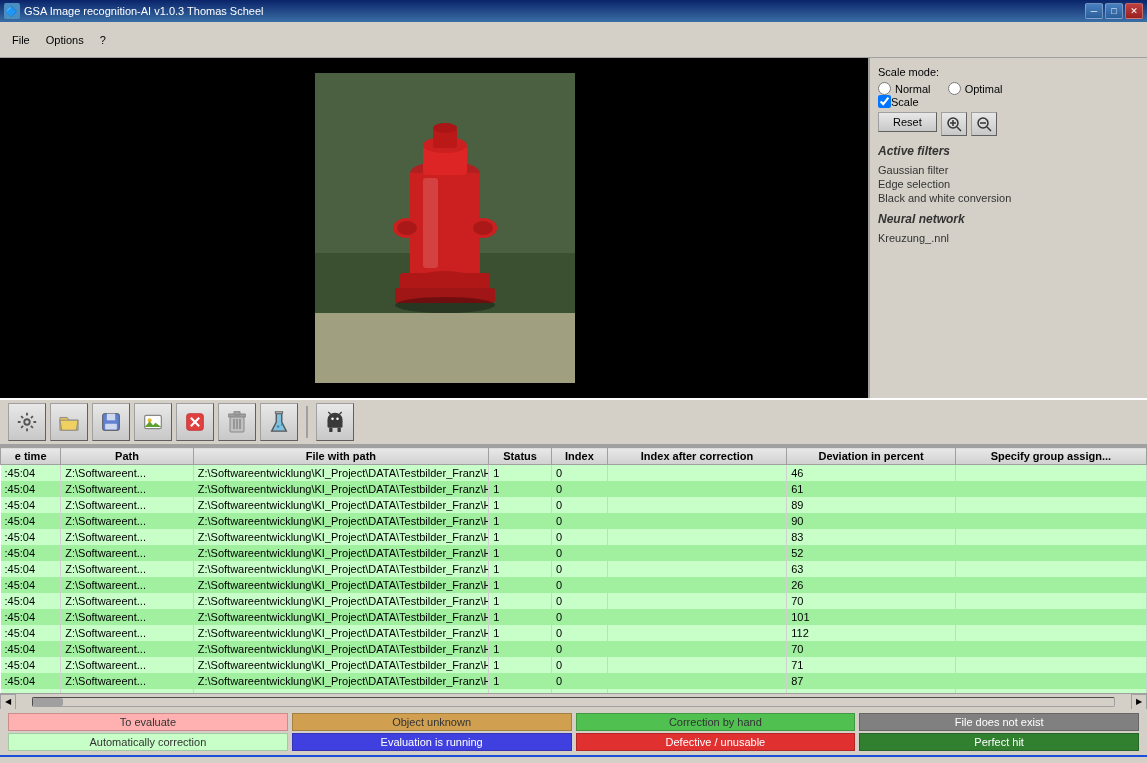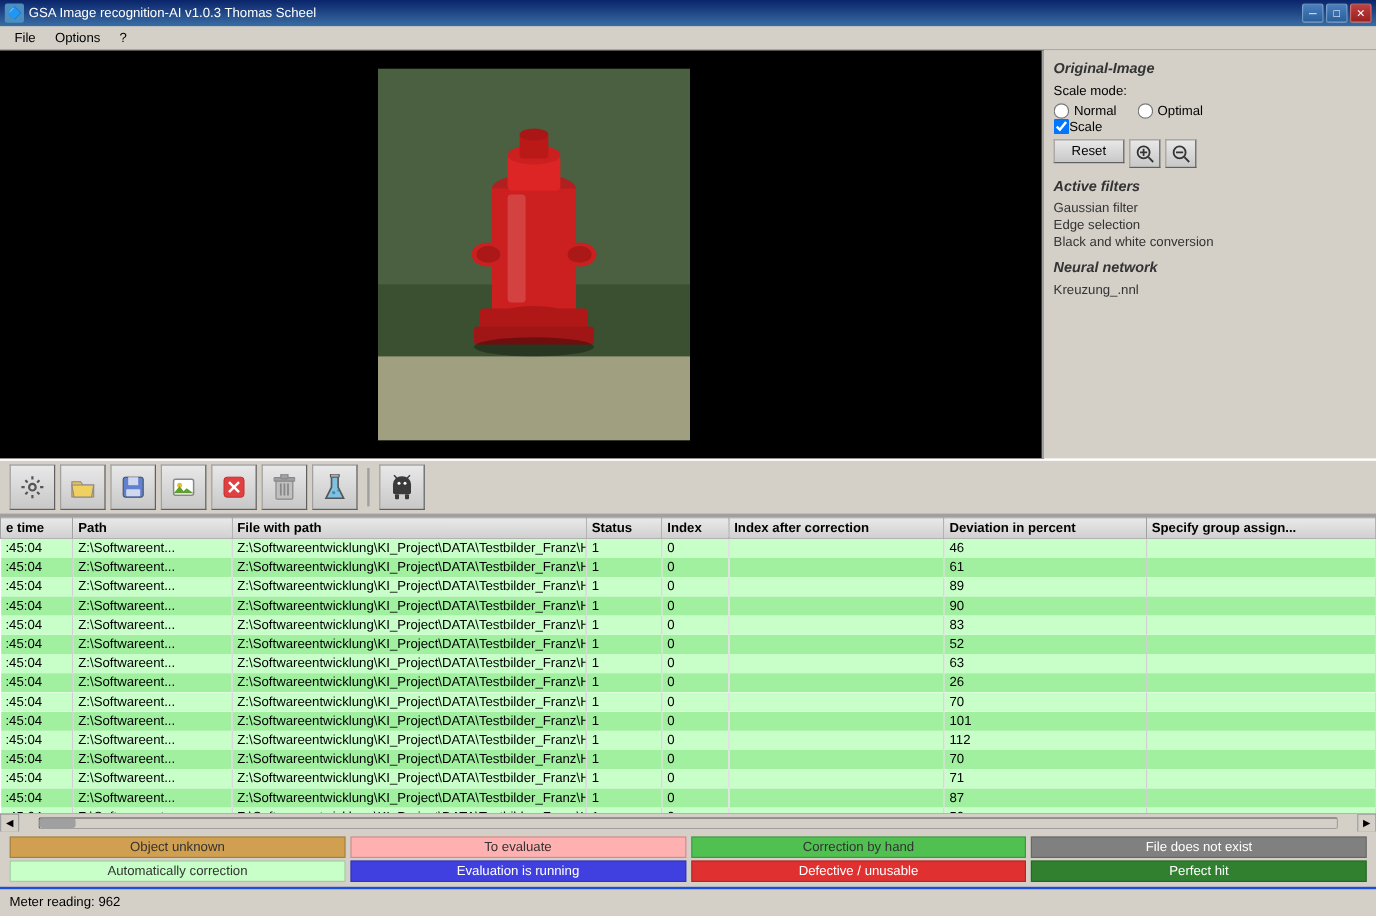--- a/index.html
+++ b/index.html
@@ -19,21 +19,21 @@
     .title-bar-left { display: flex; align-items: center; gap: 4px; }
     .title-bar-icon { width: 16px; height: 16px; background: #4a8fc0; border-radius: 2px; display: flex; align-items: center; justify-content: center; font-size: 10px; }
     .title-bar-text { font-size: 11px; font-weight: normal; }
     .title-bar-buttons { display: flex; gap: 2px; }
     .tb-btn { width: 18px; height: 16px; border: 1px solid rgba(255,255,255,0.3); background: linear-gradient(to bottom, #4a7fc0, #2a5f9a); color: white; font-size: 9px; cursor: pointer; display: flex; align-items: center; justify-content: center; border-radius: 2px; }
     .tb-btn.close { background: linear-gradient(to bottom, #c04040, #9a2020); }
     
     
     .menu-bar {
       background: #d4d0c8;
-      height: 20px;
+      height: 36px;
       display: flex;
       align-items: center;
       padding: 0 4px;
       border-bottom: 1px solid #a0a0a0;
     }
     .menu-item { padding: 2px 8px; cursor: pointer; font-size: 11px; }
     
     
     .main-container { display: flex; flex-direction: column; height: calc(763px - 42px); }
     
@@ -121,21 +121,21 @@
     .tool-separator { width: 2px; height: 32px; background: #a0a0a0; margin: 0 4px; }
     
     
     .table-section { flex: 1; display: flex; flex-direction: column; min-height: 0; }
     .table-container { flex: 1; overflow-y: auto; overflow-x: auto; background: white; border-top: 1px solid #a0a0a0; }
     table { width: 100%; border-collapse: collapse; font-size: 11px; }
     thead th {
       background: linear-gradient(to bottom, #e8e8e8, #d0d0d0);
       border: 1px solid #a0a0a0;
       padding: 2px 4px;
-      text-align: left;
+      text-align: center;
       position: sticky;
       top: 0;
       z-index: 10;
       white-space: nowrap;
     }
     tbody tr { height: 16px; }
     tbody tr.even { background: #c8ffc8; }
     tbody tr.odd { background: #a0f0a0; }
     tbody td { border-right: 1px solid #d0d0d0; padding: 1px 4px; white-space: nowrap; overflow: hidden; max-width: 200px; }
     
@@ -213,21 +213,20 @@
 
           <rect x="108" y="105" width="15" height="90" rx="3" fill="rgba(255,255,255,0.15)"></rect>
 
           <ellipse cx="130" cy="232" rx="50" ry="8" fill="rgba(0,0,0,0.3)"></ellipse>
         </svg>
       </div>
     </div>
 
     <div class="right-panel">
       <div class="panel-section">
-        <div class="panel-title">Original-Image</div>
 
         <div class="scale-mode-label">Scale mode:</div>
 
         <div class="radio-row">
           <input type="radio" name="scale" style="">
           <label>Normal</label>
           &nbsp;&nbsp;&nbsp;
           <input type="radio" name="scale" style="">
           <label>Optimal</label>
         </div>
@@ -511,22 +510,22 @@
     <div class="table-scrollbar">
       <div class="scroll-arrow">◀</div>
       <div class="scroll-track">
         <div class="scroll-thumb"></div>
       </div>
       <div class="scroll-arrow">▶</div>
     </div>
 
     <div class="legend">
       <div class="legend-row">
+        <div class="legend-item" style="background:#ffb0b0; color:#333;">To evaluate</div>
         <div class="legend-item" style="background:#d0a050; color:#333;">Object unknown</div>
-        <div class="legend-item" style="background:#ffb0b0; color:#333;">To evaluate</div>
         <div class="legend-item" style="background:#50c050; color:#333;">Correction by hand</div>
         <div class="legend-item" style="background:#808080; color:#fff;">File does not exist</div>
       </div>
       <div class="legend-row">
         <div class="legend-item" style="background:#c8ffc8; color:#333;">Automatically correction</div>
         <div class="legend-item" style="background:#4040e0; color:#fff;">Evaluation is running</div>
         <div class="legend-item" style="background:#e03030; color:#fff;">Defective / unusable</div>
         <div class="legend-item" style="background:#308030; color:#fff;">Perfect hit</div>
       </div>
     </div>

